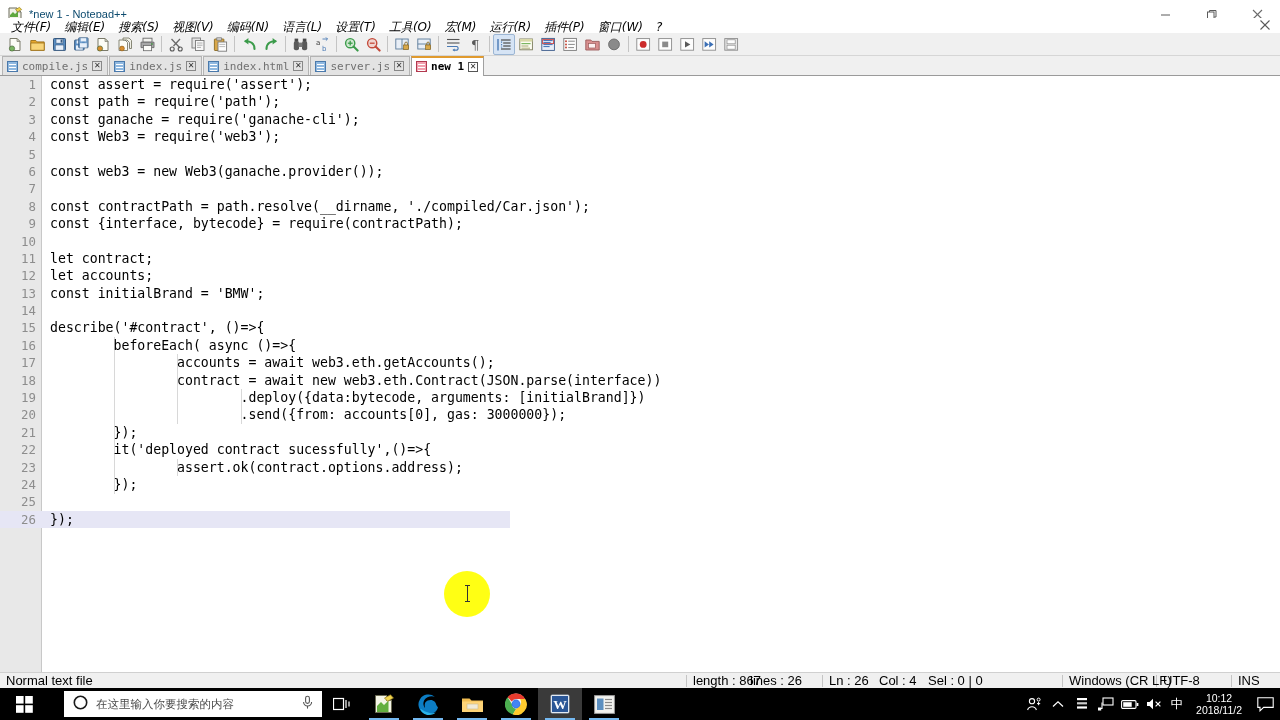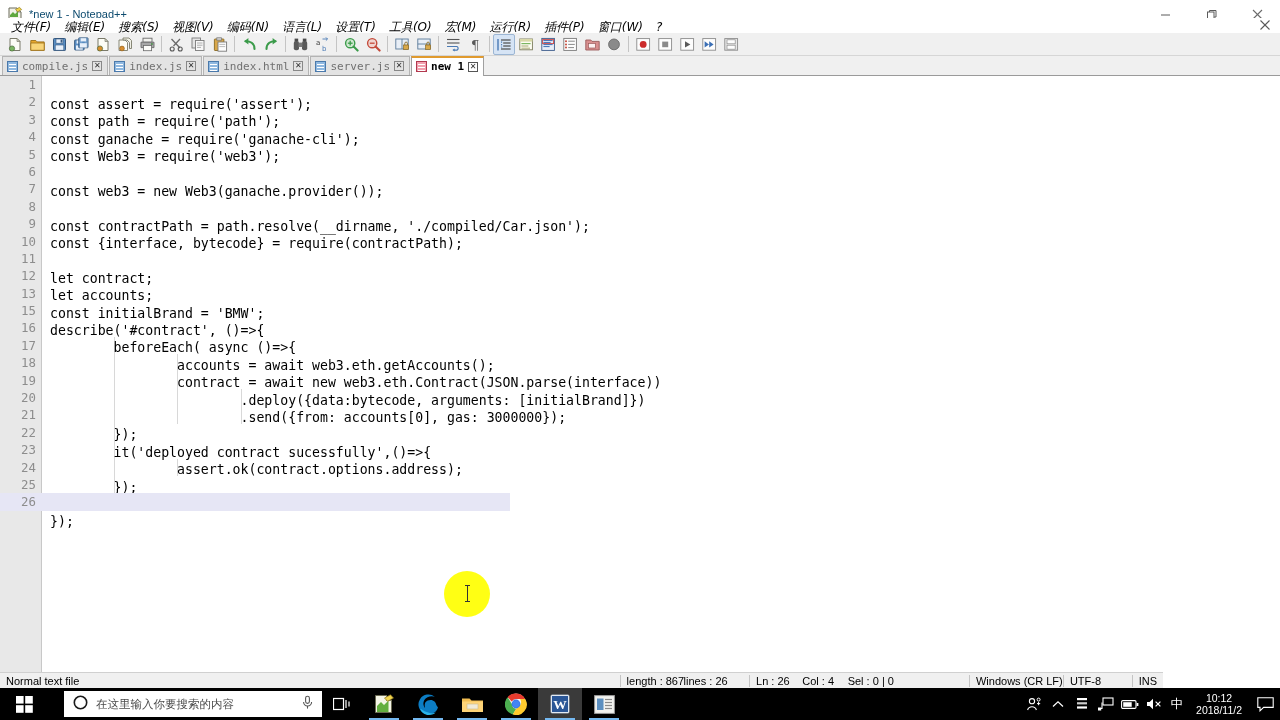--- a/index.html
+++ b/index.html
@@ -114,21 +114,21 @@
     position:absolute; left:0; top:0; width:1280px; height:596px;
     font-family:"DejaVu Sans Mono","Liberation Mono",monospace;
     font-size:13.2px; line-height:17.4px;
   }
   .row { position:relative; height:17.4px; white-space:pre; }
   .row .num {
     position:absolute; left:0; top:0; width:36px; text-align:right;
     color:#8d8d8d; font-size:12.4px; line-height:17.4px;
   }
   .row .txt {
-    position:absolute; left:50px; top:0; color:#000; line-height:17.4px;margin-top:20px;
+    position:absolute; left:50px; top:0; color:#000; line-height:17.4px;
   }
   .row.cur { background:#e6e6f5;padding-left:48px; }
   .row.cur .num { color:#8d8d8d; }
   .row.cur::after{
     content:""; position:absolute; left:510px; top:0; right:0; height:17.4px;
     background:#ffffff;
   }
 
   
   .guides { position:absolute; left:0; top:0; width:1280px; height:596px; pointer-events:none; }
@@ -144,23 +144,23 @@
   }
   .ibeam::before, .ibeam::after {
     content:""; position:absolute; left:0; width:5px; height:1px; background:#333;
   }
   .ibeam::before { top:0; }
   .ibeam::after { bottom:0; }
   .ibeam span { position:absolute; left:2px; top:0; width:1px; height:17px; background:#333; }
 
   
   .statusbar {
-    position:absolute; left:0; top:672px; width:1163px; height:16px;
+    position:absolute; left:0; top:672px; width:1280px; height:16px;
     background:#f0f0f0; border-top:1px solid #d0d0d0;
-    font-size:11px; color:#000; display:flex; align-items:center;
+    font-size:13px; color:#000; display:flex; align-items:center;
   }
   .sb-cell { padding:0 6px; white-space:nowrap; position:relative; height:16px; line-height:16px; }
   .sb-div { width:1px; height:12px; background:#c4c4c4; }
 
   
   .taskbar {
     position:absolute; left:0; top:688px; width:1280px; height:32px;
     background:#000000; display:flex; align-items:center;
   }
   .tb-start {
@@ -541,20 +541,21 @@
         <div class="row"><span class="num">4</span><span class="txt">const Web3 = require('web3');</span></div>
         <div class="row"><span class="num">5</span><span class="txt"></span></div>
         <div class="row"><span class="num">6</span><span class="txt">const web3 = new Web3(ganache.provider());</span></div>
         <div class="row"><span class="num">7</span><span class="txt"></span></div>
         <div class="row"><span class="num">8</span><span class="txt">const contractPath = path.resolve(__dirname, './compiled/Car.json');</span></div>
         <div class="row"><span class="num">9</span><span class="txt">const {interface, bytecode} = require(contractPath);</span></div>
         <div class="row"><span class="num">10</span><span class="txt"></span></div>
         <div class="row"><span class="num">11</span><span class="txt">let contract;</span></div>
         <div class="row"><span class="num">12</span><span class="txt">let accounts;</span></div>
         <div class="row"><span class="num">13</span><span class="txt">const initialBrand = 'BMW';</span></div>
+        <div class="row"><span class="num">14</span><span class="txt"></span></div>
         <div class="row"><span class="num">15</span><span class="txt">describe('#contract', ()=&gt;{</span></div>
         <div class="row"><span class="num">16</span><span class="txt">        beforeEach( async ()=&gt;{</span></div>
         <div class="row"><span class="num">17</span><span class="txt">                accounts = await web3.eth.getAccounts();</span></div>
         <div class="row"><span class="num">18</span><span class="txt">                contract = await new web3.eth.Contract(JSON.parse(interface))</span></div>
         <div class="row"><span class="num">19</span><span class="txt">                        .deploy({data:bytecode, arguments: [initialBrand]})</span></div>
         <div class="row"><span class="num">20</span><span class="txt">                        .send({from: accounts[0], gas: 3000000});</span></div>
         <div class="row"><span class="num">21</span><span class="txt">        });</span></div>
         <div class="row"><span class="num">22</span><span class="txt">        it('deployed contract sucessfully',()=&gt;{</span></div>
         <div class="row"><span class="num">23</span><span class="txt">                assert.ok(contract.options.address);</span></div>
         <div class="row"><span class="num">24</span><span class="txt">        });</span></div>

